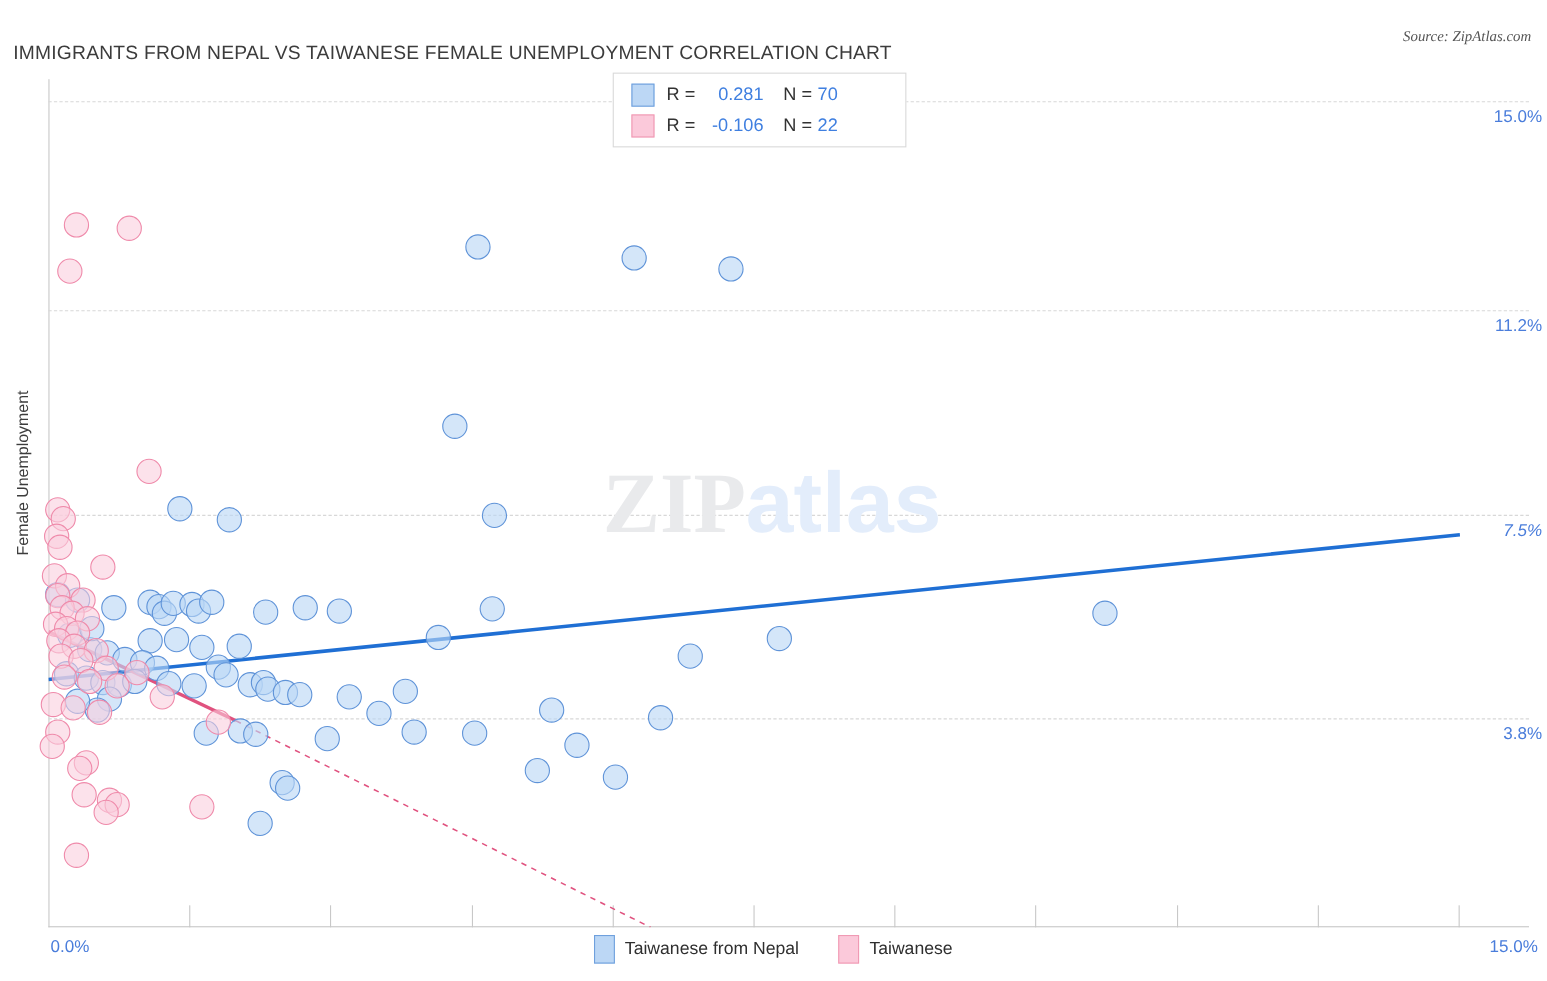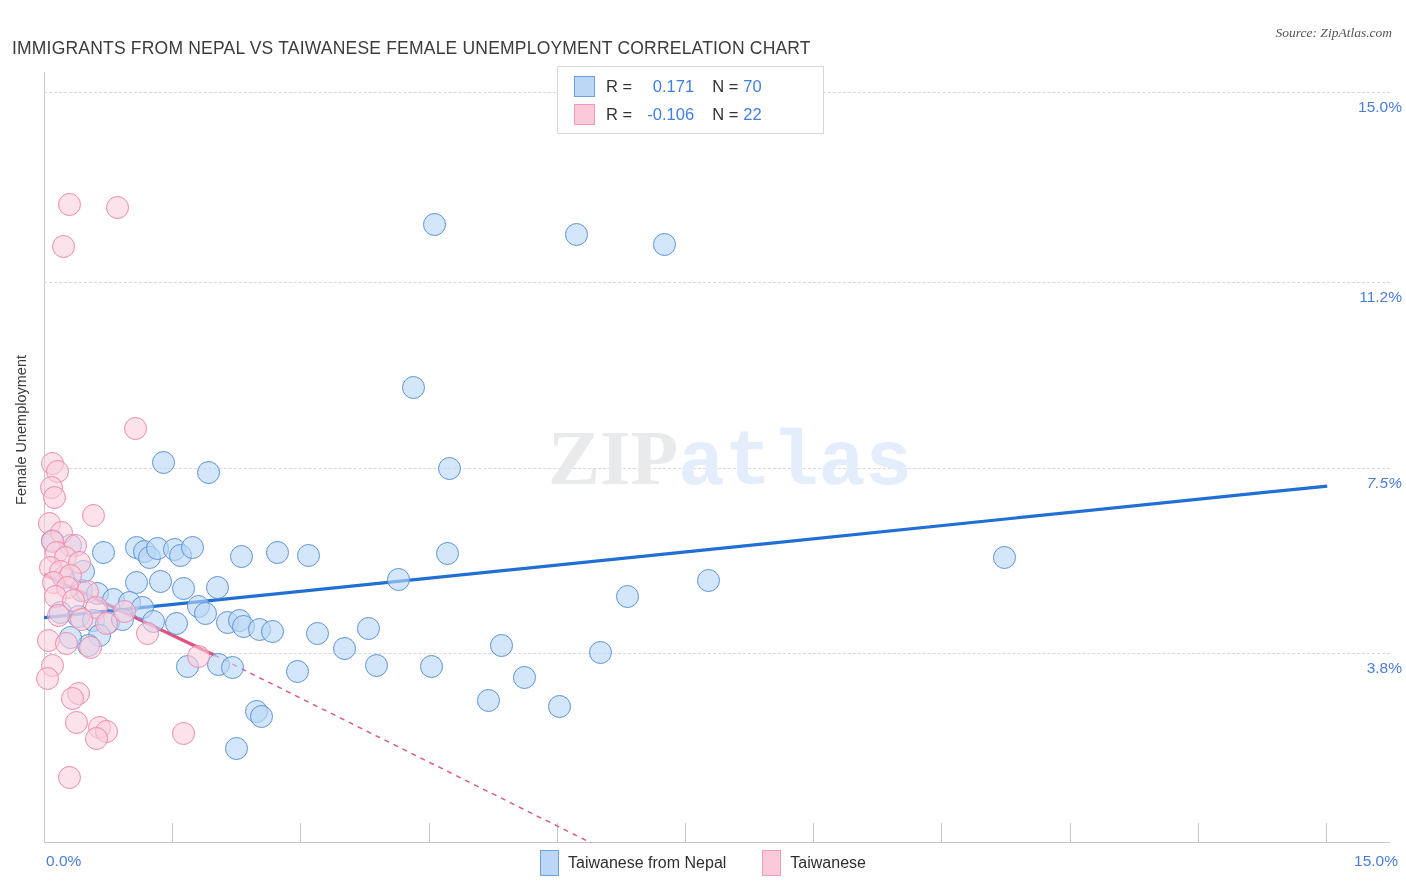--- a/index.html
+++ b/index.html
@@ -17,21 +17,21 @@
 
   .ylab{position:absolute;right:4px;font-size:15.5px;color:#4a7ddb;}
   #ytitle{position:absolute;left:13px;top:355px;font-size:14.5px;color:#3c3c3c;
           writing-mode:vertical-rl;transform:rotate(180deg);white-space:nowrap;}
 
   #xlab-left{position:absolute;left:46px;top:852px;font-size:15.5px;color:#4a7ddb;}
   #xlab-right{position:absolute;right:8px;top:852px;font-size:15.5px;color:#4a7ddb;}
 
   #wm{position:absolute;left:548px;top:412px;font-size:78px;font-weight:bold;pointer-events:none;user-select:none;white-space:nowrap;}
   #wm .zip{color:#e9eaec;font-family:"Liberation Serif",serif;}
-  #wm .atl{color:#e3edfb;font-family:Liberation Mono, monospace;}
+  #wm .atl{color:#e3edfb;font-family:Liberation Sans, sans-serif;}
 
   .dot{position:absolute;border-radius:50%;box-sizing:border-box;}
   .dot.b{background:rgba(186,214,245,.62);border:1.2px solid #5f93d8;}
   .dot.p{background:rgba(250,205,220,.58);border:1.2px solid #ef8aaa;}
 
   #legendbox{position:absolute;left:557px;top:66px;width:265px;height:66px;
              background:#fff;border:1px solid #d9d9d9;}
   .lrow{position:absolute;left:16px;height:26px;display:flex;align-items:center;font-size:16.5px;color:#333;}
   .lrow .sw{width:21px;height:21px;box-sizing:border-box;margin-right:11px;}
   .sw.b{background:#bcd7f5;border:1.5px solid #6fa0dd;}
@@ -208,21 +208,21 @@
   <span class="zip">ZIP</span><span class="atl">atlas</span>
 </div>
 
 <div id="xlab-left">0.0%</div>
 <div id="xlab-right">15.0%</div>
 
 <div id="legendbox">
   <div class="lrow" style="top:6px;">
     <span class="sw b"></span>
     <span class="rl">R =</span>
-    <span class="rv">0.171</span>
+    <span class="rv">0.281</span>
     <span class="nl">N =</span>
     <span class="nv">70</span>
   </div>
   <div class="lrow" style="top:34px;">
     <span class="sw p"></span>
     <span class="rl">R =</span>
     <span class="rv">-0.106</span>
     <span class="nl">N =</span>
     <span class="nv">22</span>
   </div>

